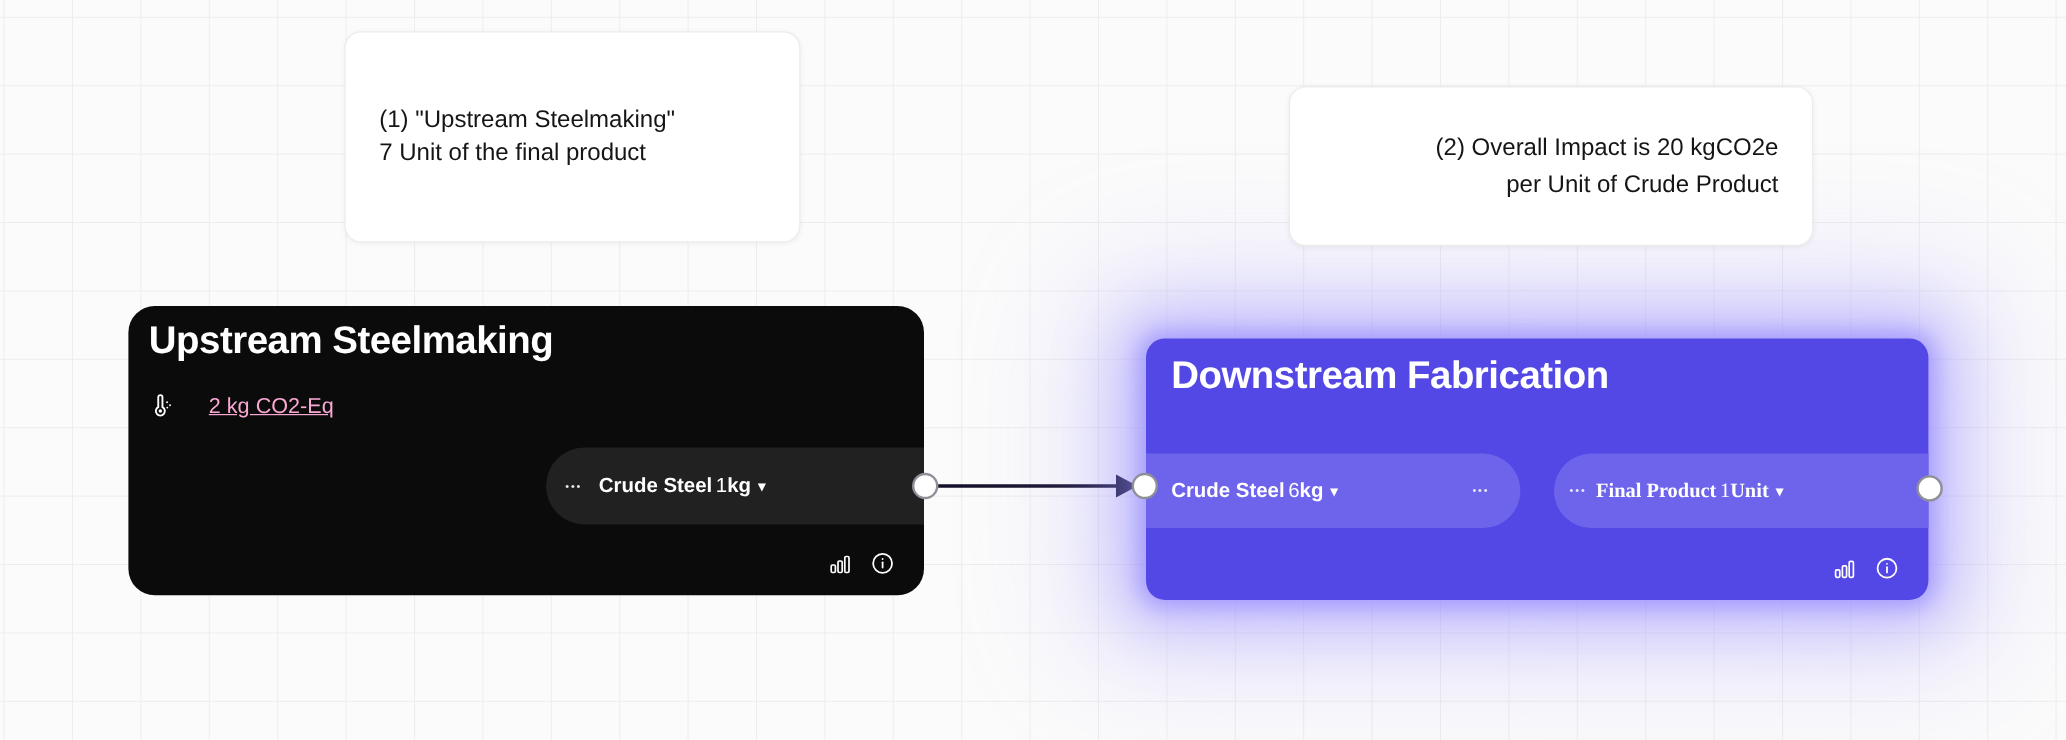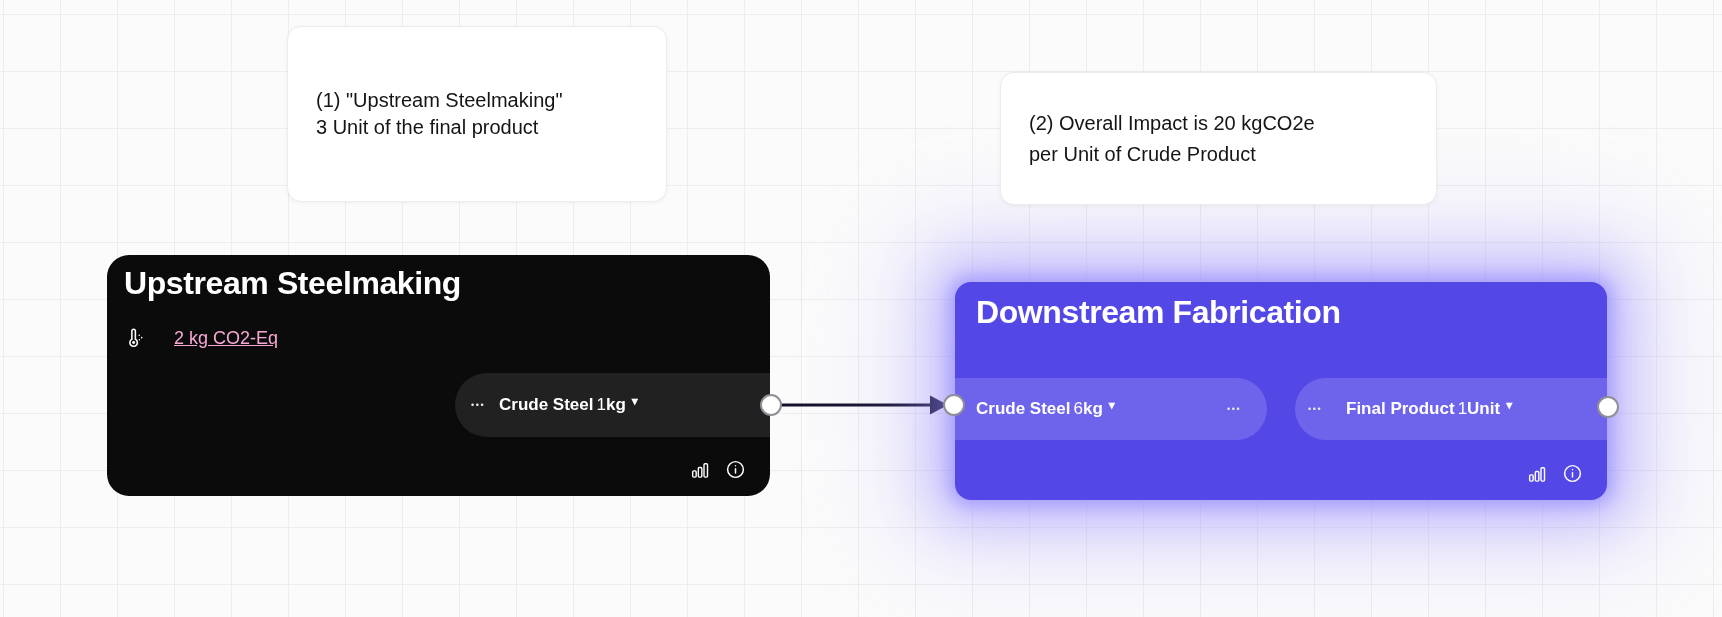--- a/index.html
+++ b/index.html
@@ -11,21 +11,21 @@
       linear-gradient(to bottom, #ededed 1px, transparent 1px);
     background-size: 57px 57px; background-position: 3px 14px; }
 
   .edge-layer { position: absolute; left: 0; top: 0; }
 
   .note-card { position: absolute; background: #ffffff; border: 1px solid #ececec;
     border-radius: 14px; box-shadow: 0 1px 4px rgba(0,0,0,.05);
     display: flex; flex-direction: column; justify-content: center;
     padding: 0 28px; color: #151515; font-size: 20px; }
   .note-1 { left: 287px; top: 26px; width: 380px; height: 176px; line-height: 27px; }
-  .note-2 { left: 1000px; top: 72px; width: 437px; height: 133px; line-height: 31px; }
+  .note-2 { left: 1074px; top: 72px; width: 437px; height: 133px; line-height: 31px; align-items: flex-end; }
 
   .node { position: absolute; color: #ffffff; }
   .node-upstream { left: 107px; top: 255px; width: 663px; height: 241px;
     background: #0b0b0b; border-radius: 22px; }
   .node-downstream { left: 955px; top: 282px; width: 652px; height: 218px;
     background: #5348e5; border-radius: 16px;
     box-shadow: 0 0 16px 6px rgba(140,128,255,.55),
                 0 0 50px 26px rgba(148,138,255,.42),
                 0 0 105px 58px rgba(162,152,255,.22); }
 
@@ -43,25 +43,25 @@
     background: #6e64ec; border-radius: 0 31px 31px 0;
     padding: 0 18px 0 21px; justify-content: space-between; }
   .pill-out-down { left: 340px; top: 96px; width: 312px; height: 62px;
     background: #6e64ec; border-radius: 31px 0 0 31px; padding-left: 13px; }
 
   .pill-menu { font-size: 9px; letter-spacing: 1.6px; color: #eaeaf2;
     width: 22px; flex: none; cursor: pointer; }
   .pill-body { display: flex; flex-direction: row; gap: 3px; }
   .pill-out-up .pill-body { width: 175px; margin-left: 6px; }
   .pill-in-down .pill-body { width: 185px; }
-  .pill-out-down .pill-body { width: 210px; margin-left: 16px; }
+  .pill-out-down .pill-body { width: 210px; margin-left: 0; font-family: Liberation Serif, serif; }
   .pill-name { font-size: 17px; font-weight: 700; }
   .pill-row2 { display: flex; justify-content: space-between; align-items: center;
     font-size: 17px; }
-  .unit-select { font-weight: 700; display: flex; align-items: flex-start; gap: 6px;
+  .unit-select { font-weight: 700; display: flex; align-items: center; gap: 6px;
     cursor: pointer; }
   .caret { font-size: 12px; line-height: 1; }
 
   .node-icons { position: absolute; right: 24px; bottom: 16px; display: flex;
     align-items: center; gap: 15px; }
   .node-icons svg { display: block; cursor: pointer; }
 
   .handle { position: absolute; width: 22px; height: 22px; border-radius: 50%;
     background: #ffffff; border: 2px solid #8f8f98; }
   .handle-src-up { right: -12px; top: 139px; }
@@ -165,21 +165,21 @@
         <path d="M12 7.8h.01"></path>
       </svg>
     </div>
 
     <div class="handle handle-in-down"></div>
     <div class="handle handle-out-down"></div>
   </div>
 
   <div class="note-card note-1">
     <div>(1) "Upstream Steelmaking"</div>
-    <div>3 Unit of the final product</div>
+    <div>7 Unit of the final product</div>
   </div>
 
   <div class="note-card note-2">
     <div>(2) Overall Impact is 20 kgCO2e</div>
     <div>per Unit of Crude Product</div>
   </div>
 
 </div>
 
 </body></html>

